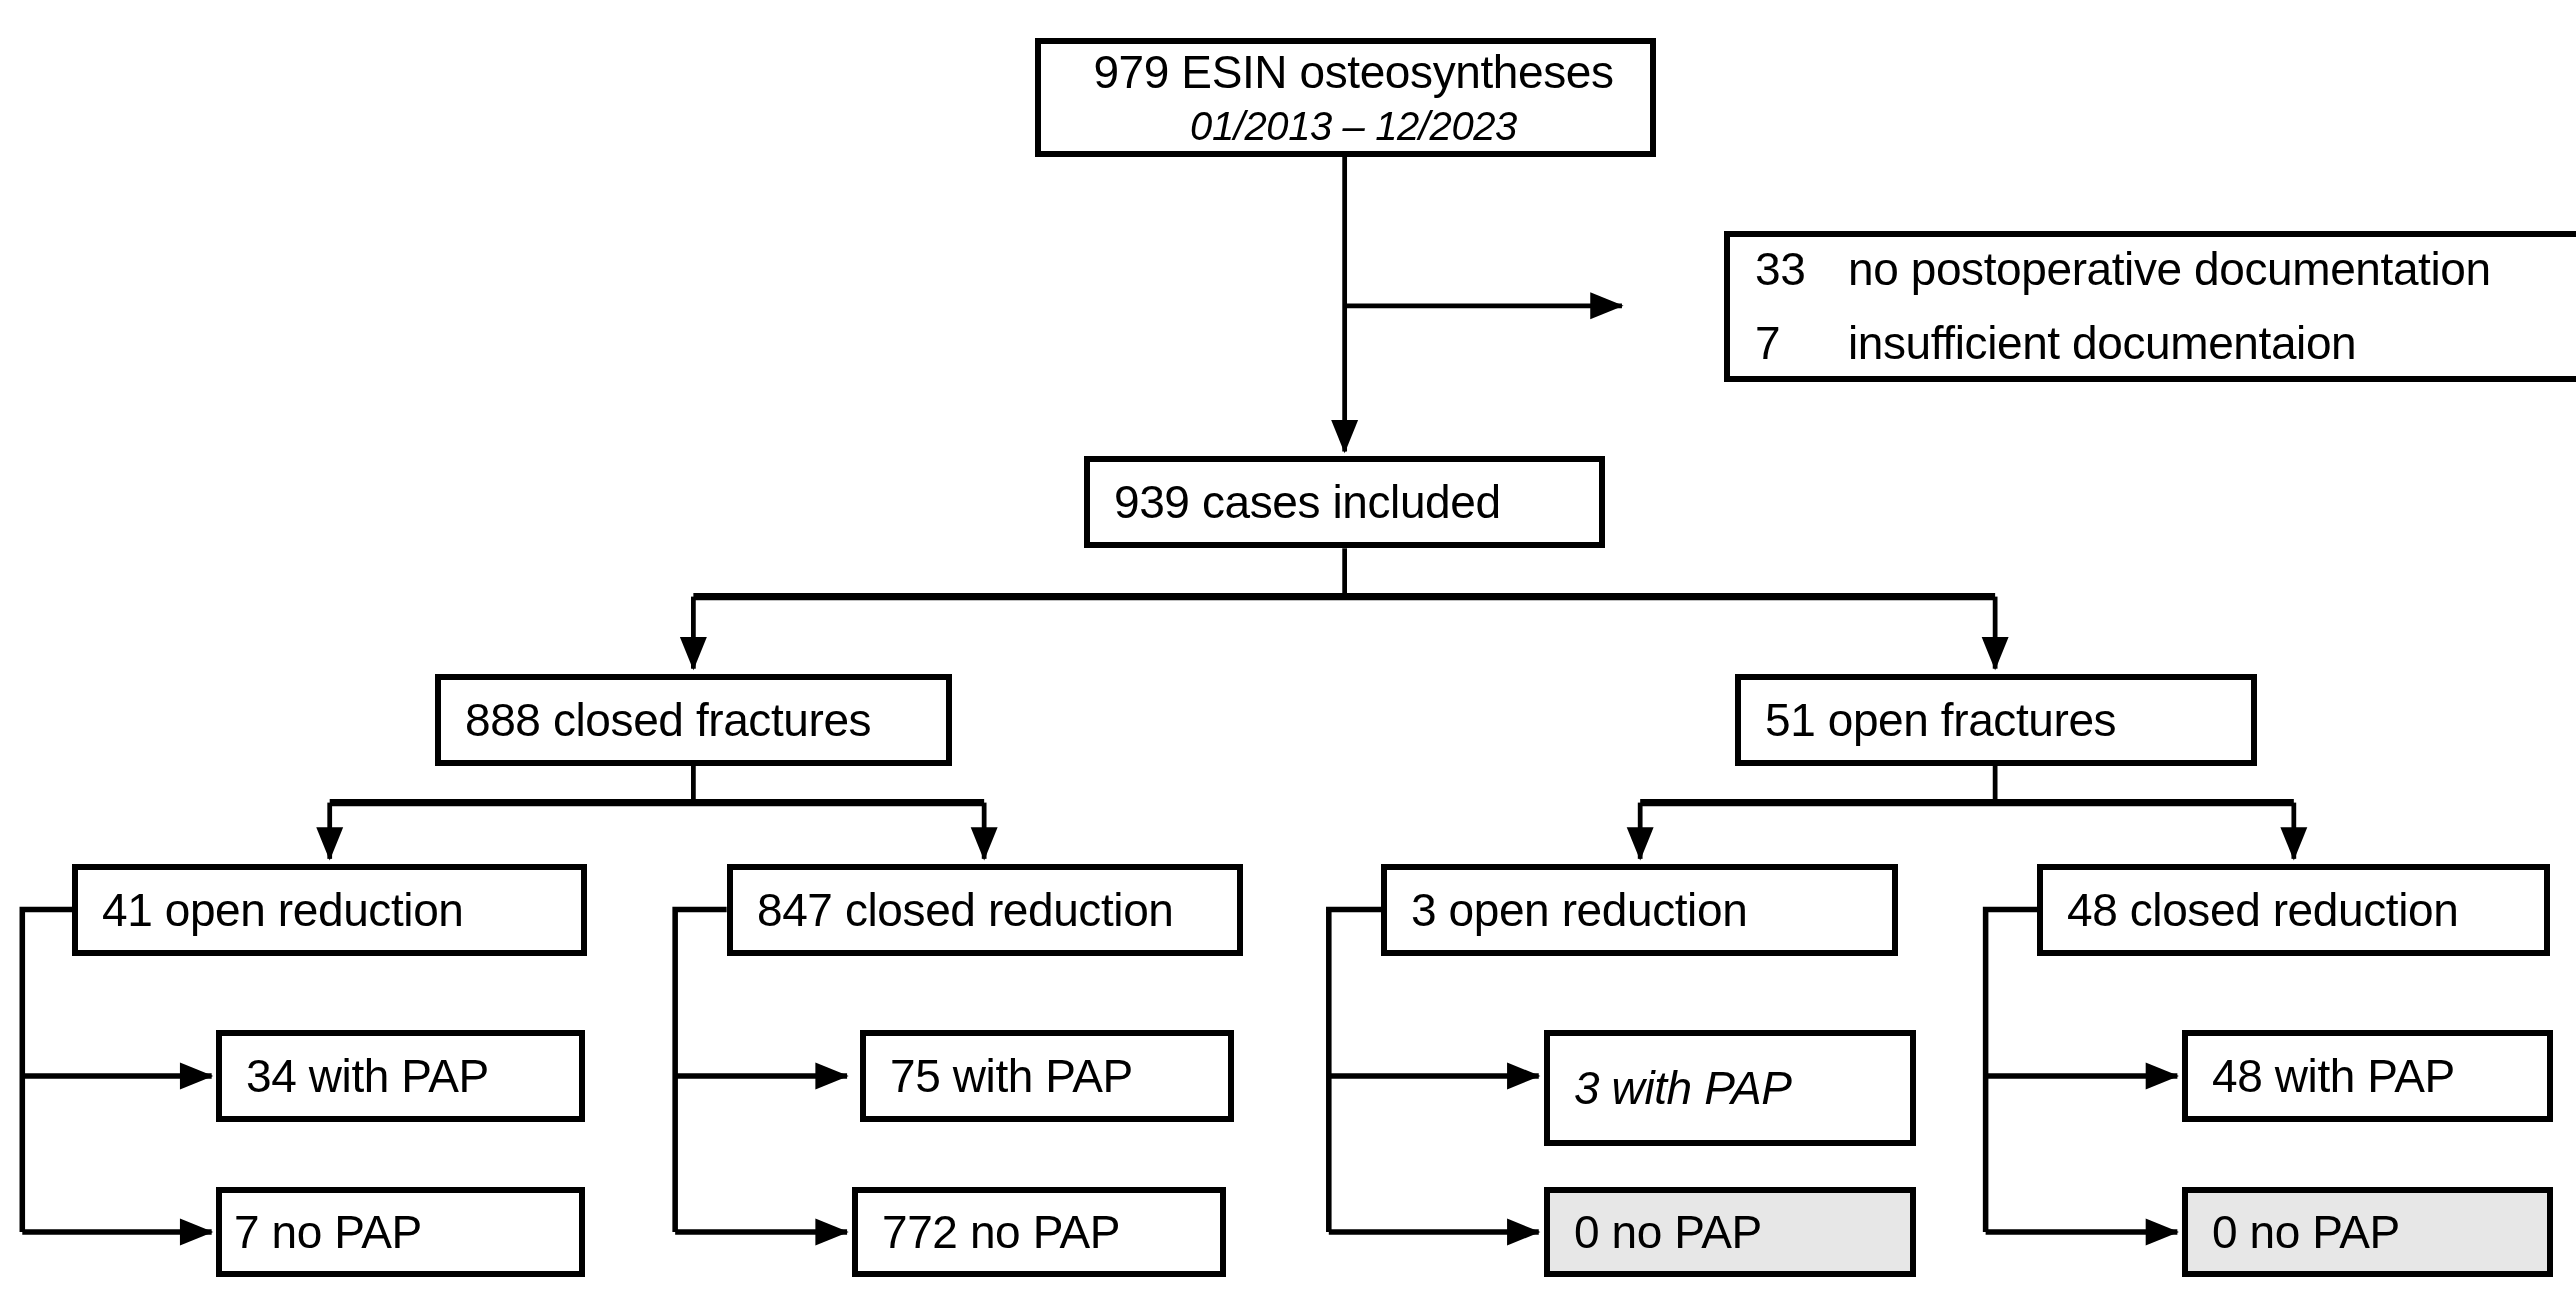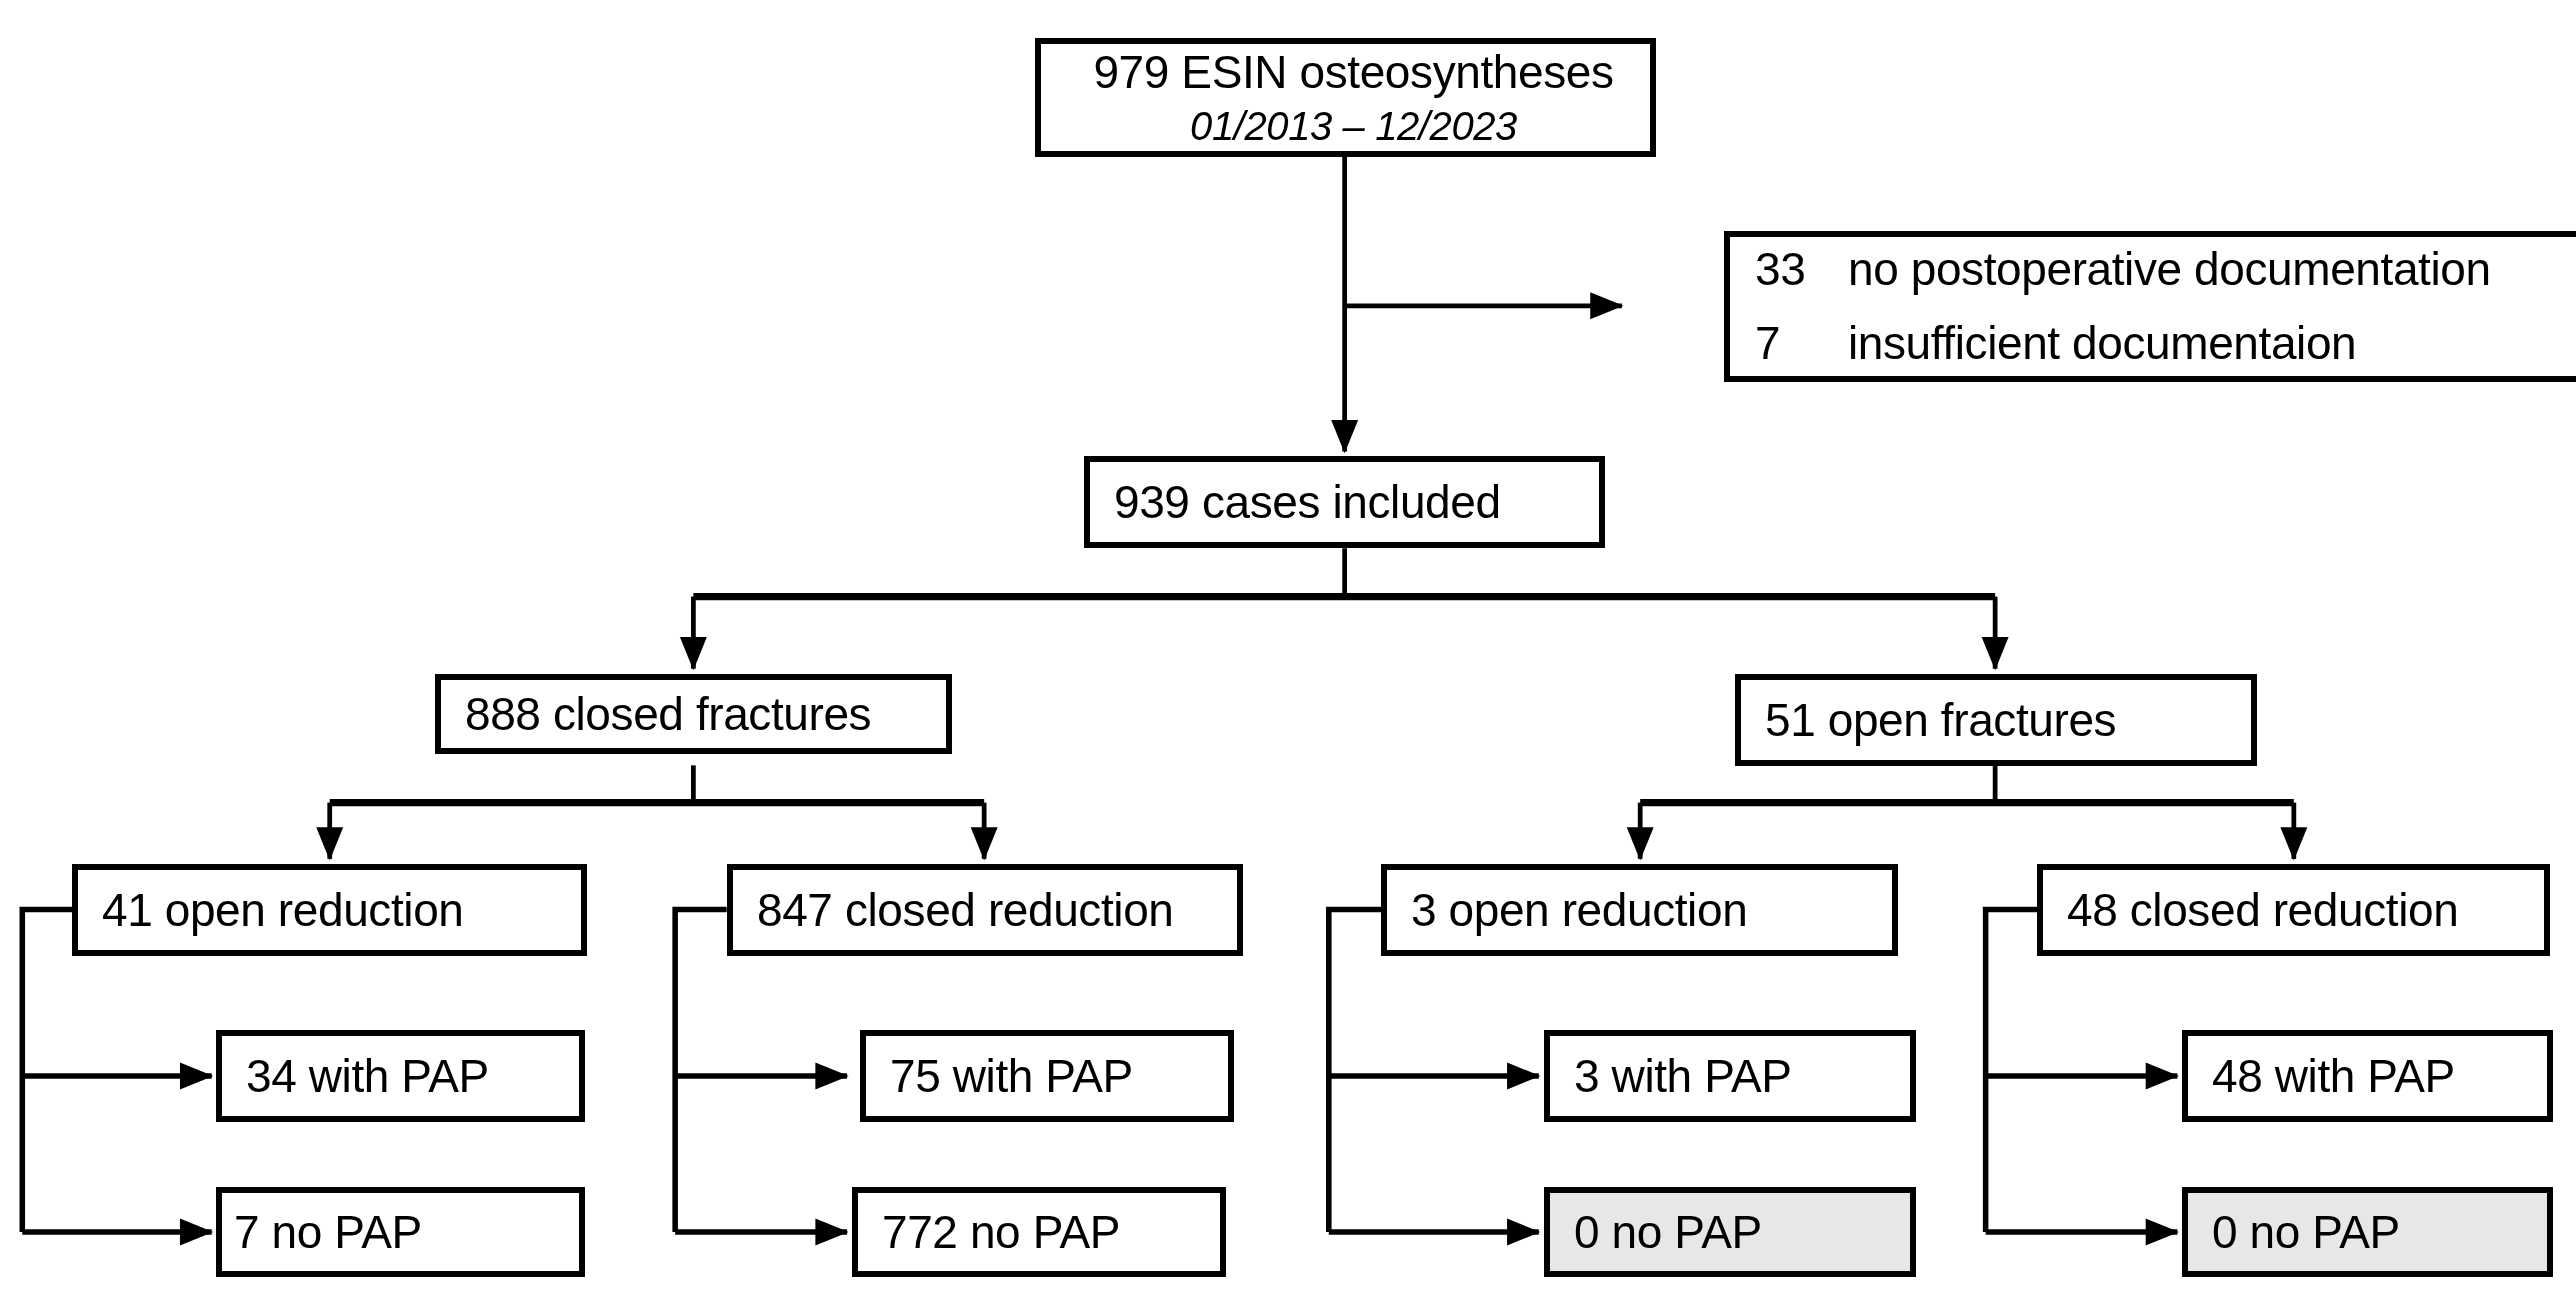--- a/index.html
+++ b/index.html
@@ -101,21 +101,21 @@
       <span>no postoperative documentation</span>
       <span>7</span>
       <span>insufficient documentaion</span>
     </div>
   </div>
 
   <div class="box" style="left:1084px;top:456px;width:521px;height:92px;">
     <span>939 cases included</span>
   </div>
 
-  <div class="box" style="left:435px;top:674px;width:517px;height:80px;">
+  <div class="box" style="left:435px;top:674px;width:517px;height:92px;">
     <span>888 closed fractures</span>
   </div>
   <div class="box" style="left:1735px;top:674px;width:522px;height:92px;">
     <span>51 open fractures</span>
   </div>
 
   <div class="box" style="left:72px;top:864px;width:515px;height:92px;">
     <span>41 open reduction</span>
   </div>
   <div class="box" style="left:727px;top:864px;width:516px;height:92px;">
@@ -127,21 +127,21 @@
   <div class="box" style="left:2037px;top:864px;width:513px;height:92px;">
     <span>48 closed reduction</span>
   </div>
 
   <div class="box" style="left:216px;top:1030px;width:369px;height:92px;">
     <span>34 with PAP</span>
   </div>
   <div class="box" style="left:860px;top:1030px;width:374px;height:92px;">
     <span>75 with PAP</span>
   </div>
-  <div class="box" style="left:1544px;top:1030px;width:372px;height:92px;">
+  <div class="box" style="left:1544px;top:1030px;width:372px;height:116px;font-style:italic;">
     <span>3 with PAP</span>
   </div>
   <div class="box" style="left:2182px;top:1030px;width:371px;height:92px;">
     <span>48 with PAP</span>
   </div>
 
   <div class="box" style="left:216px;top:1187px;width:369px;height:90px;padding-left:12px;">
     <span>7 no PAP</span>
   </div>
   <div class="box" style="left:852px;top:1187px;width:374px;height:90px;">

